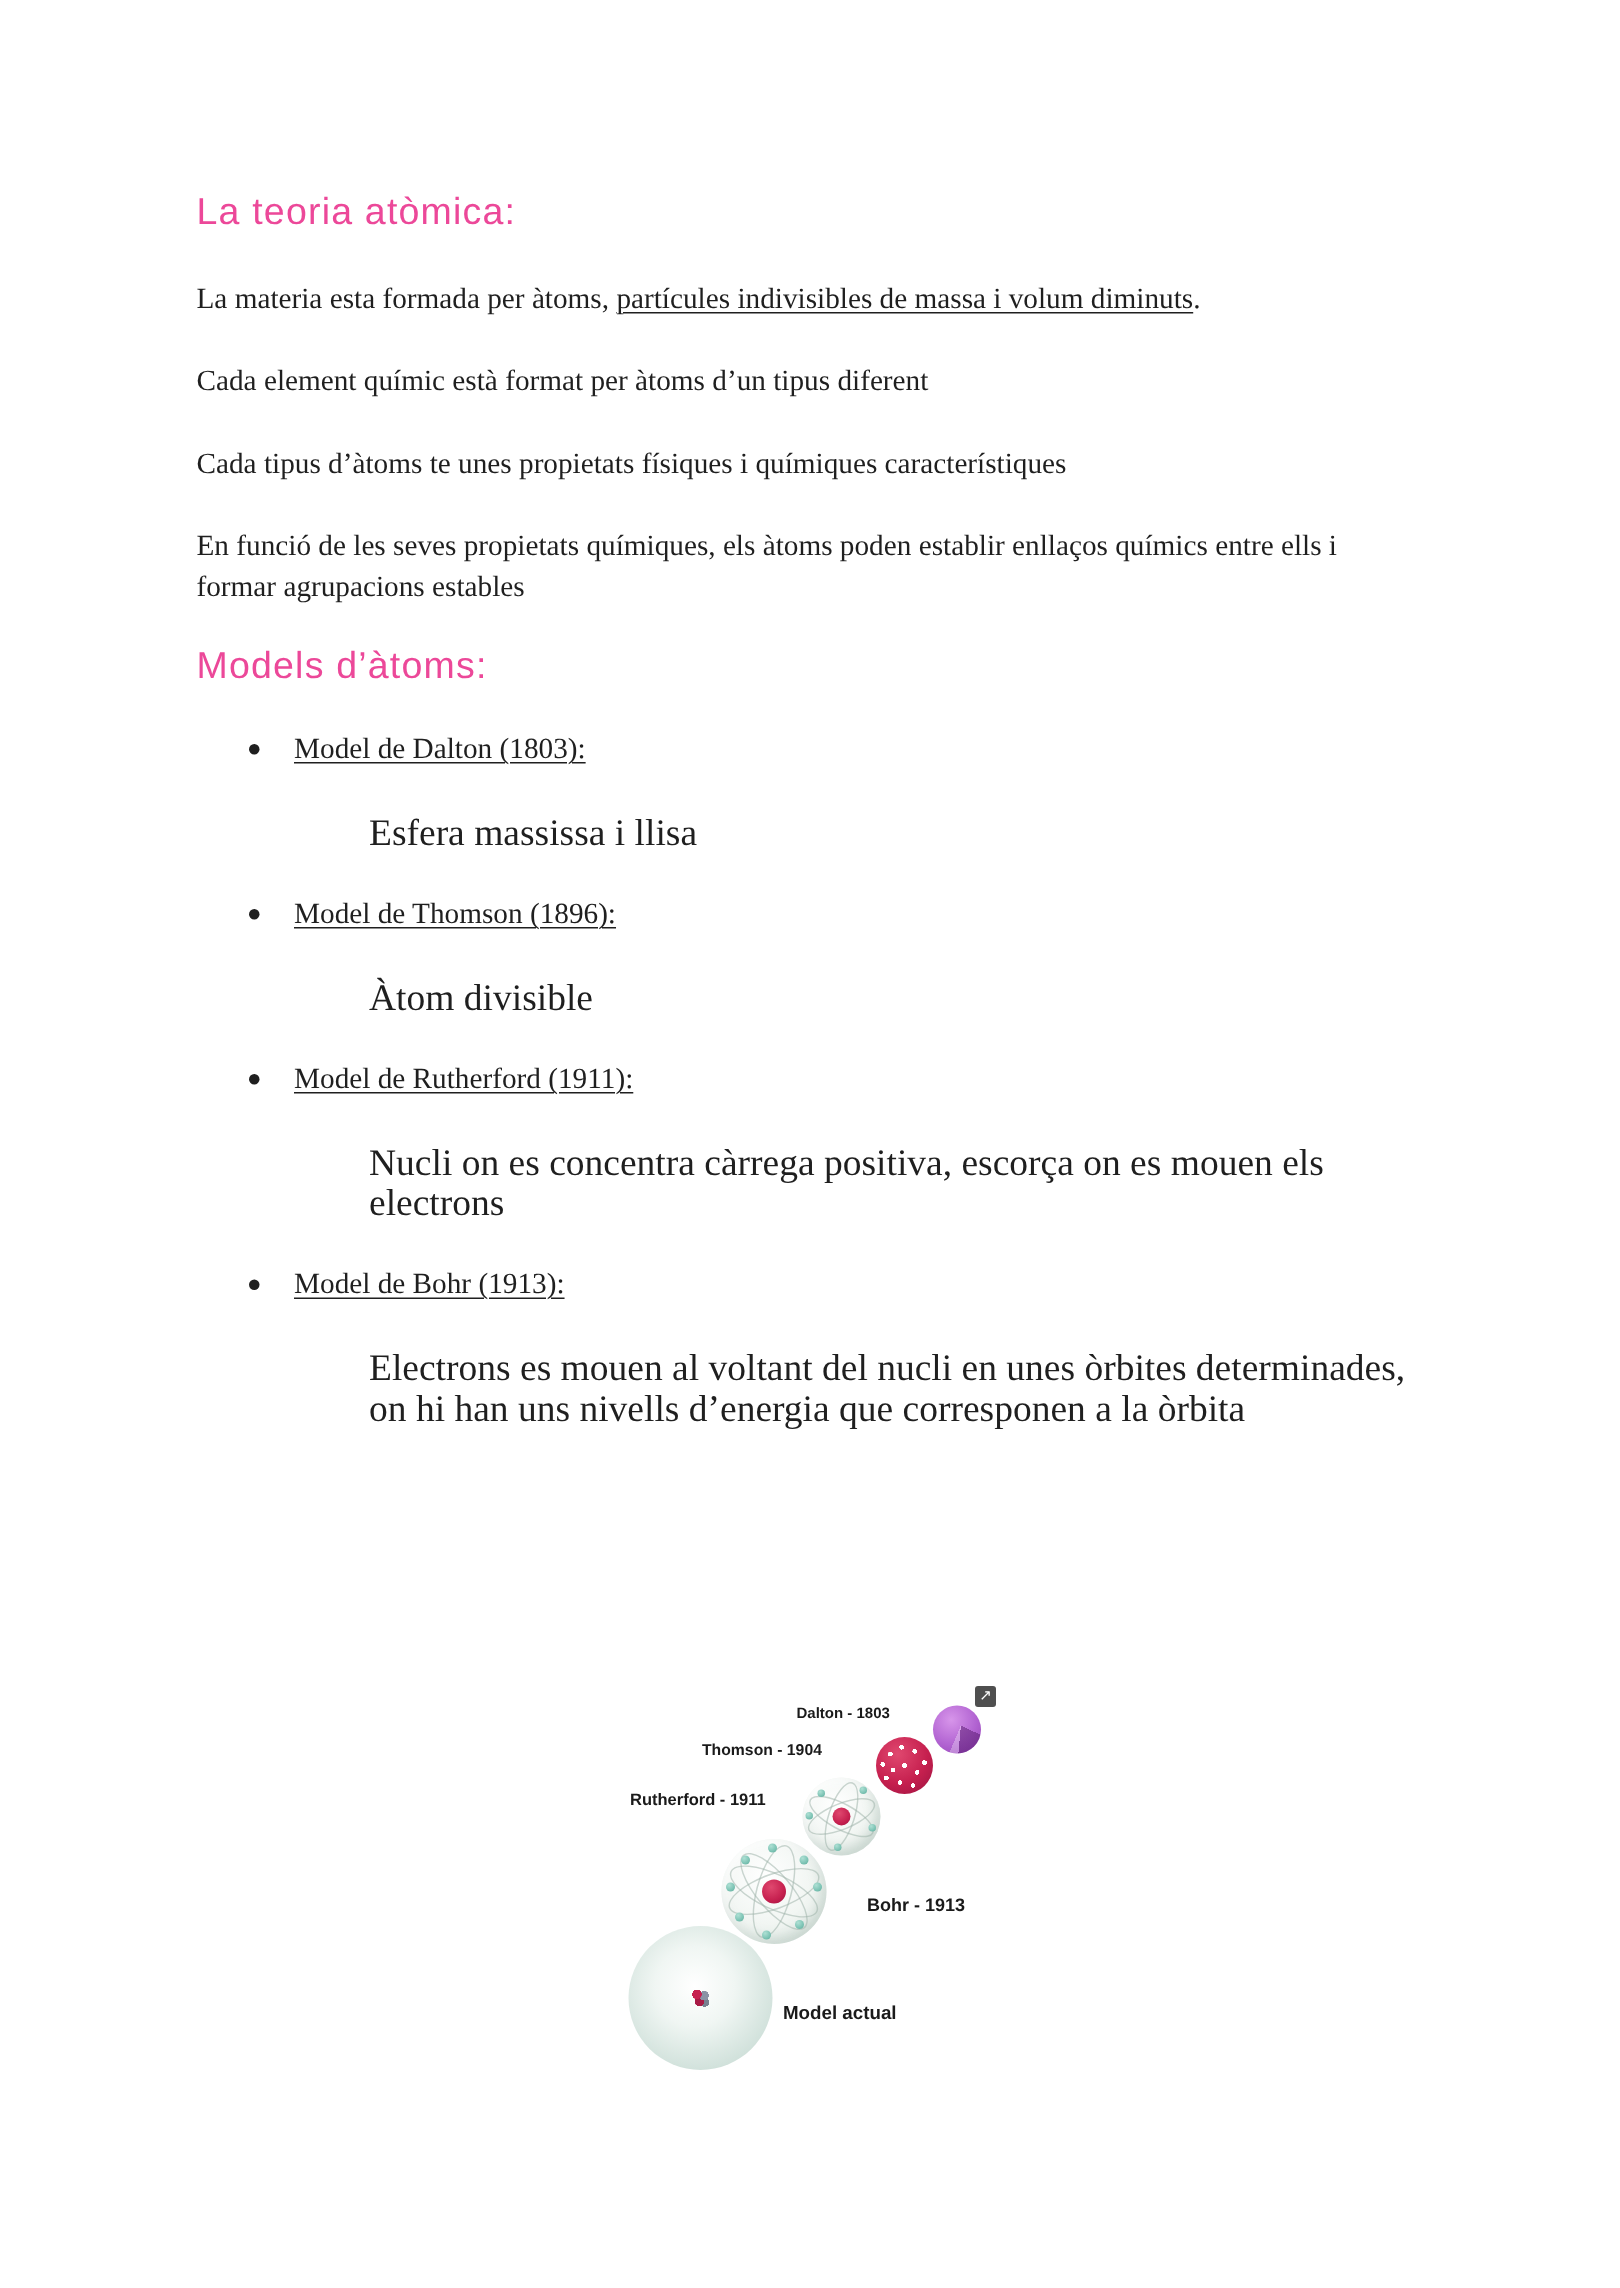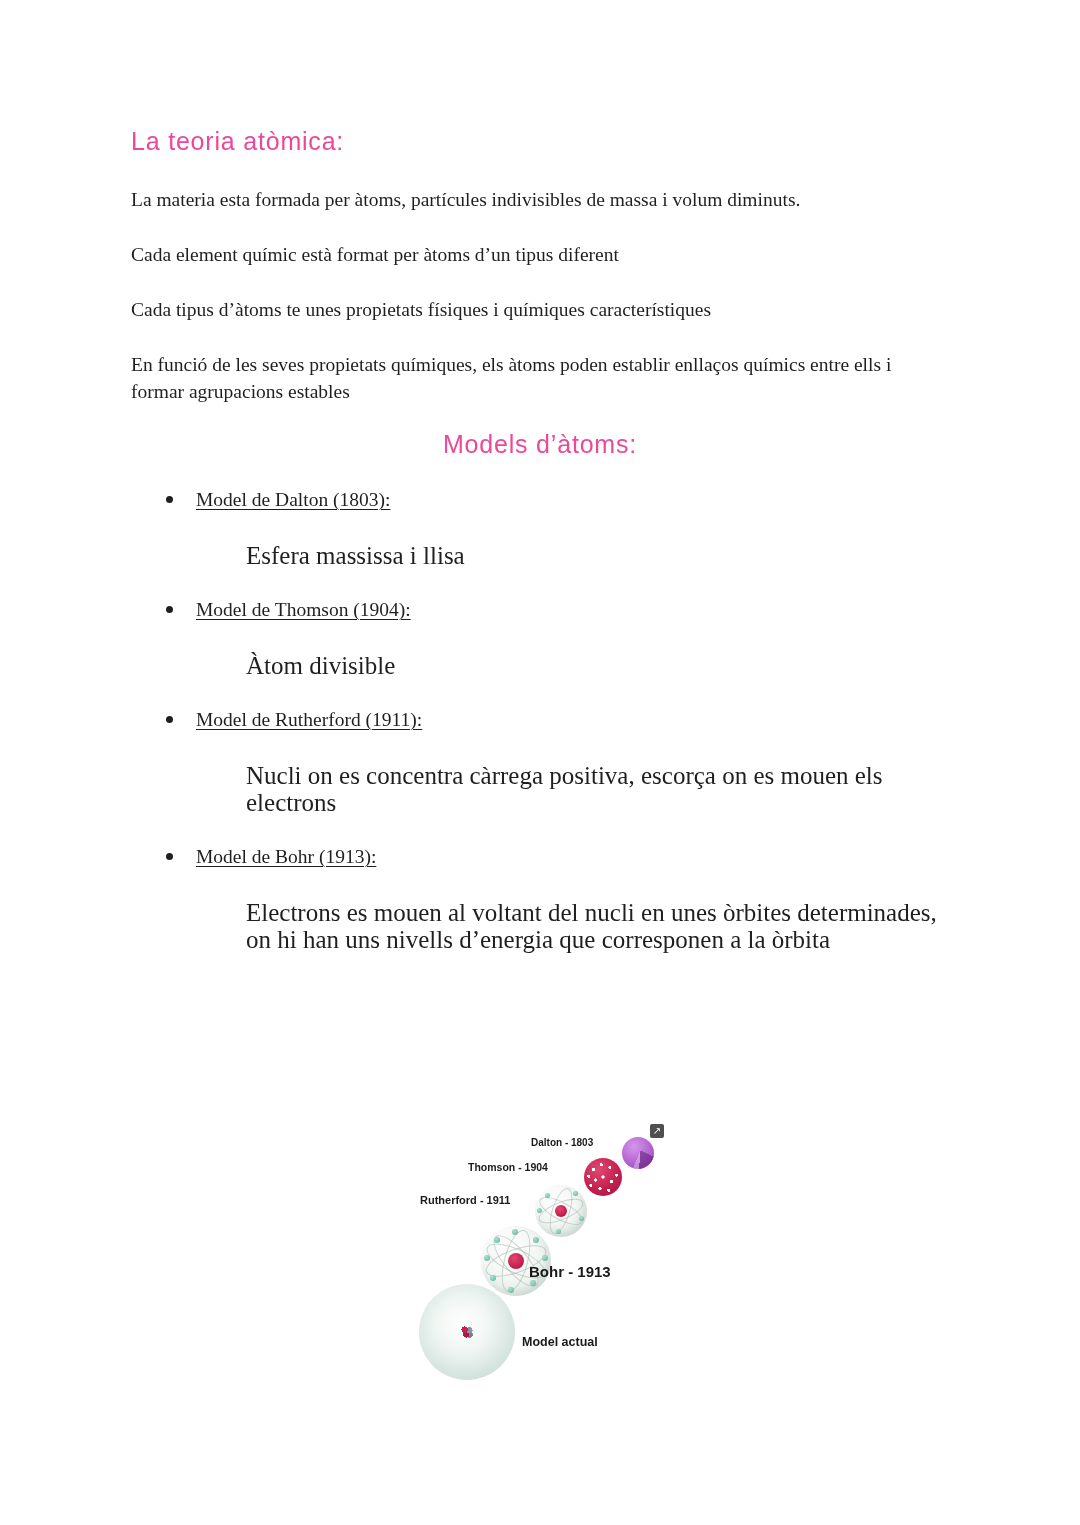--- a/index.html
+++ b/index.html
@@ -18,28 +18,29 @@
     width: 818px;
   }
   h1.doc-heading {
     font-family: "Liberation Sans", "DejaVu Sans", sans-serif;
     font-weight: 500;
     font-size: 25px;
     line-height: 30px;
     letter-spacing: 0.8px;
     color: #ec4899;
   }
-  h1.models-heading { margin-top: 24px; text-align: center; }
+  h1.models-heading { margin-top: 24px; }
   p.body-p {
     font-size: 19.5px;
     line-height: 27px;
     margin-top: 28px;
   }
   p.first-p { margin-top: 30px; }
   .u {
+    text-decoration: underline;
     text-decoration-thickness: 1px;
     text-underline-offset: 3px;
   }
   ul.models-list { list-style: none; }
   ul.models-list > li {
     position: relative;
     padding-left: 65px;
     margin-top: 27px;
     font-size: 19.5px;
     line-height: 27px;
@@ -159,21 +160,21 @@
       radial-gradient(circle 3.2px at 35% 35%, #c6204f 98%, transparent),
       radial-gradient(circle 3.2px at 65% 40%, #8a93a5 98%, transparent),
       radial-gradient(circle 3.2px at 45% 65%, #a81b46 98%, transparent),
       radial-gradient(circle 3px at 68% 68%, #77808f 98%, transparent),
       radial-gradient(circle 2.6px at 50% 48%, #d93b66 98%, transparent);
     border-radius: 50%;
   }
   .lbl-dalton     { left: 531px; top: 19px;  font-size: 10px; }
   .lbl-thomson    { left: 468px; top: 43px;  font-size: 10.5px; }
   .lbl-rutherford { left: 420px; top: 76px;  font-size: 11px; }
-  .lbl-bohr       { left: 529px; top: 145px; font-size: 15px; }
+  .lbl-bohr       { left: 578px; top: 145px; font-size: 12px; }
   .lbl-actual     { left: 522px; top: 217px; font-size: 12.5px; }
 </style>
 </head>
 <body>
 
 <div class="content">
 
   <h1 class="doc-heading">La teoria atòmica:</h1>
 
   <p class="body-p first-p"><span>La materia esta formada per àtoms, </span><span class="u">partícules indivisibles de massa i volum diminuts</span><span>.</span></p>
@@ -185,21 +186,21 @@
   <p class="body-p">En funció de les seves propietats químiques, els àtoms poden establir enllaços químics entre ells i formar agrupacions estables</p>
 
   <h1 class="doc-heading models-heading">Models d’àtoms:</h1>
 
   <ul class="models-list">
     <li>
       <span class="model-label">Model de Dalton (1803):</span>
       <p class="model-desc">Esfera massissa i llisa</p>
     </li>
     <li>
-      <span class="model-label">Model de Thomson (1904):</span>
+      <span class="model-label">Model de Thomson (1896):</span>
       <p class="model-desc">Àtom divisible</p>
     </li>
     <li>
       <span class="model-label">Model de Rutherford (1911):</span>
       <p class="model-desc">Nucli on es concentra càrrega positiva, escorça on es mouen els electrons</p>
     </li>
     <li>
       <span class="model-label">Model de Bohr (1913):</span>
       <p class="model-desc">Electrons es mouen al voltant del nucli en unes òrbites determinades, on hi han uns nivells d’energia que corresponen a la òrbita</p>
     </li>

